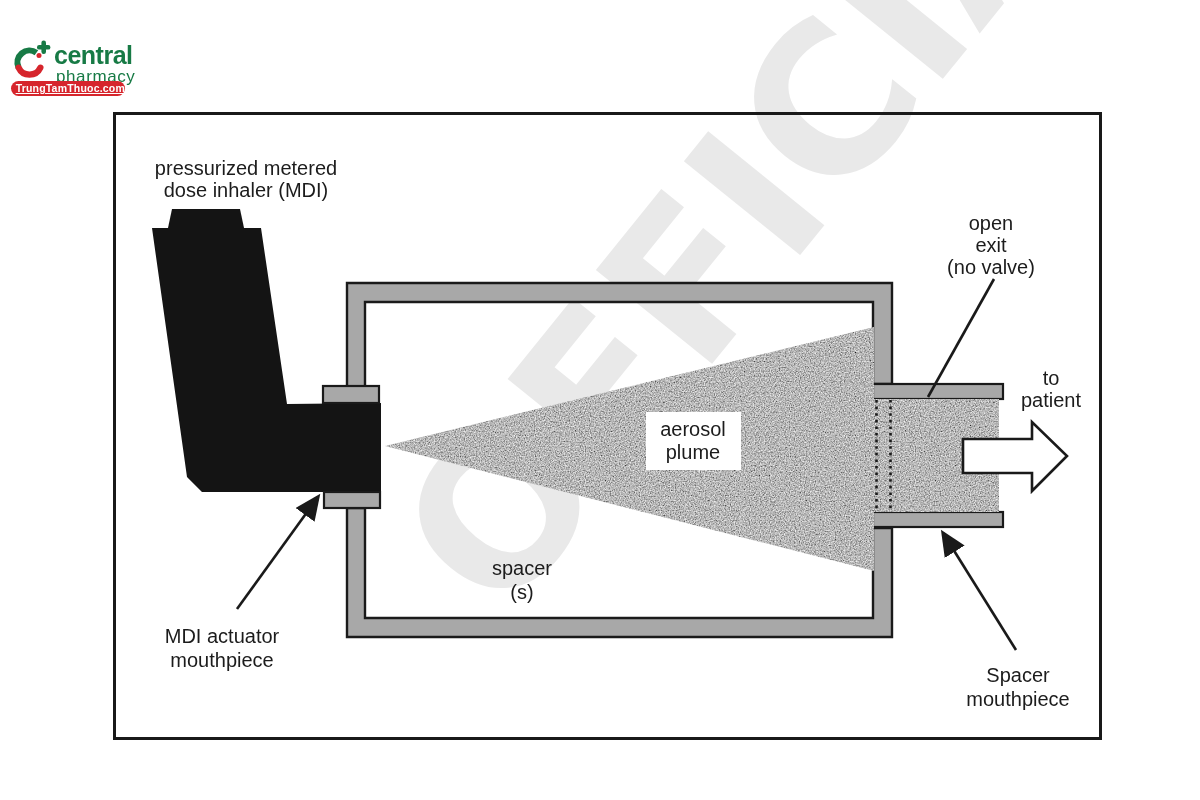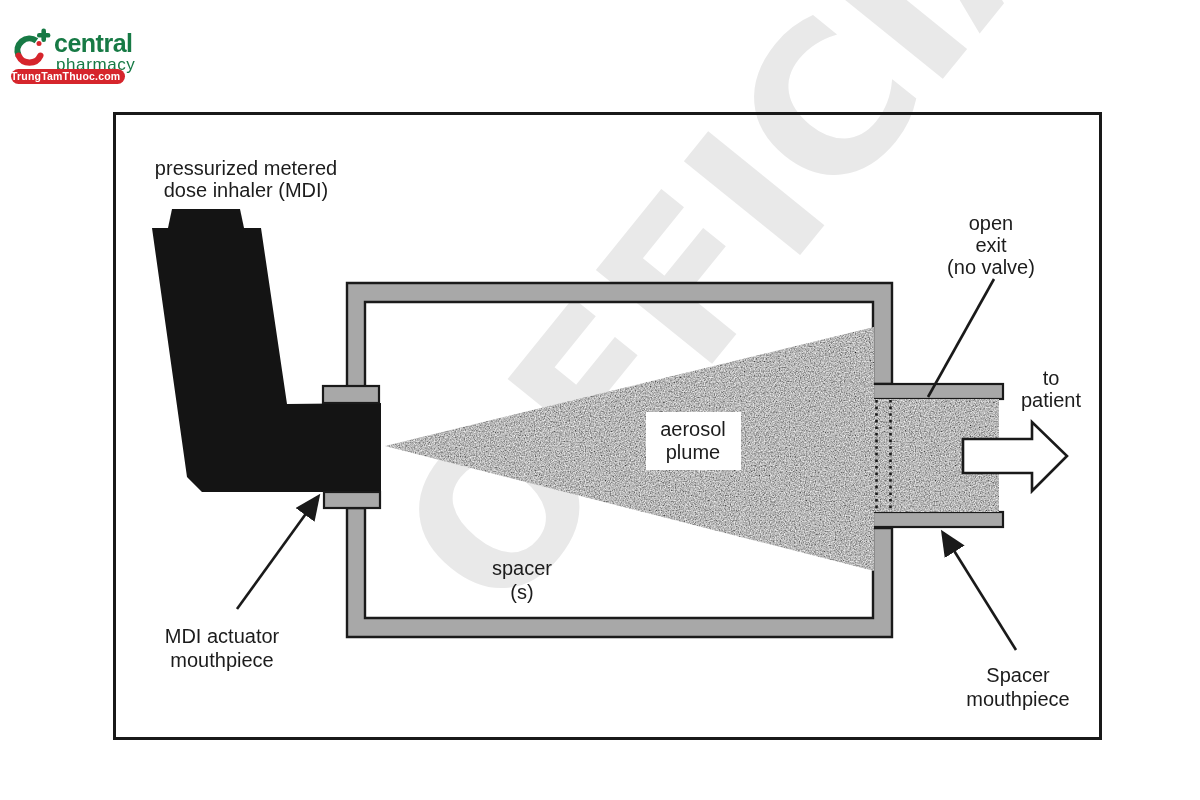--- a/index.html
+++ b/index.html
@@ -9,35 +9,36 @@
   }
   
   .watermark{
     position:absolute;left:368px;top:514px;z-index:1;
     transform:rotate(-51deg);transform-origin:0 0;
     font-family:"DejaVu Sans","Liberation Sans",sans-serif;
     font-weight:bold;font-size:205px;line-height:1;letter-spacing:0px;
     color:#e9e9e9;white-space:nowrap;user-select:none;
   }
   
-  .logo{position:absolute;left:0;top:4px;z-index:3;width:200px;height:90px;}
+  .logo{position:absolute;left:0;top:16px;z-index:3;width:200px;height:90px;}
   .logo-icon{position:absolute;left:13px;top:21px;}
   .logo-brand{
     position:absolute;left:54px;top:25px;font-size:25px;font-weight:bold;
     letter-spacing:-0.5px;color:#177a45;
   }
   .logo-tagline{
     position:absolute;left:56px;top:51px;font-size:17px;font-weight:500;
     letter-spacing:0.6px;color:#177a45;
   }
   .logo-banner{
     position:absolute;left:11px;top:65px;width:114px;height:15px;
     background:#d6252c;border-radius:8px;color:#ffffff;
-    font-size:10.5px;font-weight:bold;line-height:15px;text-align:left;
+    font-size:10.5px;font-weight:bold;line-height:15px;text-align:right;
     letter-spacing:0.2px;
+    text-decoration:underline;
   }
   
   .figure{
     position:absolute;left:113px;top:112px;width:983px;height:622px;
     border:3px solid #191919;background:transparent;z-index:2;
   }
   .figure svg{display:block;width:983px;height:622px;overflow:hidden;}
   svg text.lbl{
     font-family:"Liberation Sans","DejaVu Sans",sans-serif;
     font-size:20px;fill:#1c1c1c;

